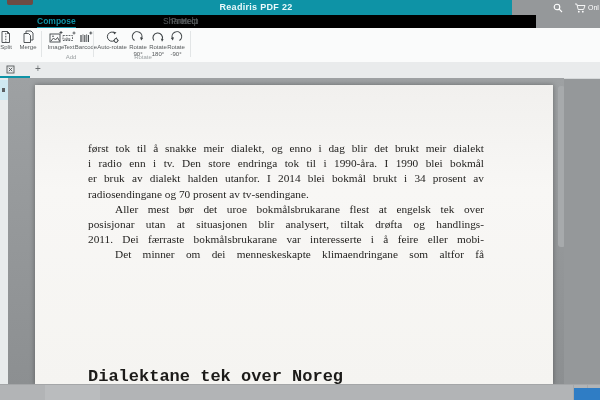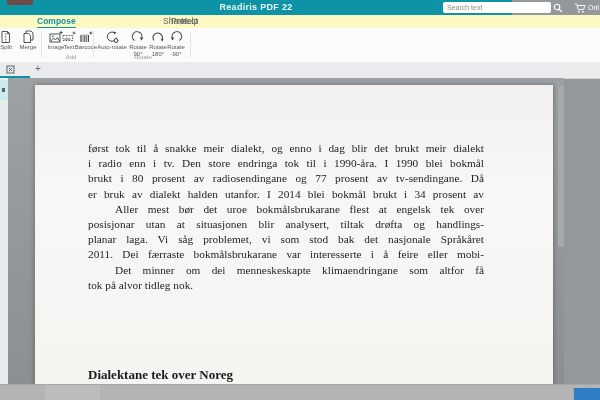--- a/index.html
+++ b/index.html
@@ -12,21 +12,21 @@
   .app-blob{position:absolute;left:7px;top:0;width:26px;height:5px;background:#6d4a43;border-radius:0 0 2px 2px;}
   .tb-title{position:absolute;left:0;right:0;top:2px;text-align:center;color:#eafafc;
             font-size:9px;font-weight:bold;letter-spacing:.3px;}
   .search-box{position:absolute;left:443px;top:2px;width:100px;height:11px;background:#fff;
               border:none;border-radius:2px;font-size:7px;padding:0 4px;color:#444;outline:none;}
   .search-box::placeholder{color:#8a8a8a;}
   .tb-ic{position:absolute;top:3px;}
   .tb-online{position:absolute;left:588px;top:4px;color:#fff;font-size:7px;white-space:nowrap;}
 
   
-  .menubar{position:absolute;top:15px;left:0;width:600px;height:13px;background:#fef9c3;text-align:center;}
+  .menubar{position:absolute;top:15px;left:0;width:536px;height:13px;background:#000000;text-align:center;}
   .menu-item{position:absolute;top:1px;font-size:8.5px;color:#5a5f61;}
   .menu-item.active{color:#0e93a6;font-weight:bold;border-bottom:2px solid #0e93a6;padding-bottom:1px;}
 
   
   .ribbon{position:absolute;top:28px;left:0;width:600px;height:34px;background:#fafbfb;
           border-bottom:1px solid #dfe2e3;}
   .rbtn{position:absolute;top:2px;display:flex;flex-direction:column;align-items:center;cursor:default;}
   .rbtn .blabel{font-size:6px;line-height:6.5px;color:#55595b;text-align:center;white-space:nowrap;}
   .rdiv{position:absolute;top:3px;width:1px;height:26px;background:#e2e5e6;}
   .rgroup-label{position:absolute;top:26px;font-size:6px;color:#9aa0a2;text-align:center;}
@@ -47,22 +47,22 @@
   .strip-mark{position:absolute;left:2px;top:8px;width:3px;height:4px;background:#5c6163;}
 
   .page{position:absolute;left:35px;top:7px;width:518px;height:300px;
         background:linear-gradient(180deg,#f1f0ee,#f8f7f5 35%,#f5f4f1);
         box-shadow:0 0 5px rgba(0,0,0,.35);}
   .textblock{position:absolute;left:53px;top:57px;width:396px;
              font-family:"Liberation Serif",serif;color:#1f1e1c;}
   .line{height:15.2px;font-size:11.3px;white-space:nowrap;text-align:justify;text-align-last:left;overflow:visible;}
   .line.j{text-align-last:justify;}
   .line.ind{padding-left:27px;}
-  .doc-heading{position:absolute;left:53px;top:282px;font-family:Liberation Serif, serif;
-               font-size:13px;font-weight:bold;color:#1c1b19;}
+  .doc-heading{position:absolute;left:53px;top:282px;font-family:Liberation Mono, monospace;
+               font-size:17px;font-weight:bold;color:#1c1b19;}
 
   .vscroll{position:absolute;left:558px;top:8px;width:7px;height:161px;background:#a7aaac;border-radius:3px;}
 
   
   .right-panel{position:absolute;left:568px;top:0;width:32px;height:307px;background:#fcfcfc;
                border-left:1px solid #d9dbdc;overflow:hidden;}
   .rp-ic{position:absolute;left:13px;top:6px;}
   .rp-t1{position:absolute;left:10px;font-size:7px;color:#454a4c;white-space:nowrap;}
   .rp-t2{position:absolute;left:10px;font-size:5.5px;color:#8b9093;white-space:nowrap;}
   .rp-fl{position:absolute;left:10px;font-size:5px;color:#7d9ba2;white-space:nowrap;}
@@ -76,21 +76,20 @@
   .sb-seg{position:absolute;left:45px;top:0;width:55px;height:15px;background:#babcbe;}
   .sb-div{position:absolute;top:0;width:1px;height:15px;background:#a6a8aa;}
   .sb-blue{position:absolute;left:574px;bottom:0;width:26px;height:12px;background:#2f7dc5;}
 </style>
 </head>
 <body>
 
 <div class="titlebar">
   <div class="app-blob"></div>
   <div class="tb-title">Readiris PDF 22</div>
-  <input class="search-box" placeholder="Search text" style="">
   <span class="tb-ic" style="left:553px;">
     <svg width="10" height="10" viewBox="0 0 10 10">
         <circle cx="4" cy="4" r="2.8" fill="none" stroke="#fff" stroke-width="1.1"></circle>
         <line x1="6.2" y1="6.2" x2="9" y2="9" stroke="#fff" stroke-width="1.1"></line>
       </svg>
   </span>
   <span class="tb-ic" style="left:574px;">
     <svg width="12" height="11" viewBox="0 0 12 11">
         <path d="M1 1 h1.8 l1.4 5.5 h5.4 l1.4-4 h-7.6" fill="none" stroke="#fff" stroke-width="0.9"></path>
         <circle cx="4.8" cy="8.7" r="0.9" fill="#fff"></circle>
@@ -241,28 +240,26 @@
   <div class="left-strip">
     <div class="strip-sel">
       <div class="strip-mark"></div>
     </div>
   </div>
 
   <div class="page">
     <div class="textblock">
       <div class="line j">først tok til å snakke meir dialekt, og enno i dag blir det brukt meir dialekt</div>
       <div class="line j">i radio enn i tv. Den store endringa tok til i 1990-åra. I 1990 blei bokmål</div>
-      <div class="line j">brukt i 80 prosent av radiosendingane og 77 prosent av tv-sendingane. Då</div>
       <div class="line j">er bruk av dialekt halden utanfor. I 2014 blei bokmål brukt i 34 prosent av</div>
+      <div class="line">radiosendingane og 70 prosent av tv-sendingane.</div>
       <div class="line ind j">Aller mest bør det uroe bokmålsbrukarane flest at engelsk tek over</div>
       <div class="line j">posisjonar utan at situasjonen blir analysert, tiltak drøfta og handlings-</div>
-      <div class="line j">planar laga. Vi såg problemet, vi som stod bak det nasjonale Språkåret</div>
       <div class="line j">2011. Dei færraste bokmålsbrukarane var interesserte i å feire eller mobi-</div>
       <div class="line ind j">Det minner om dei menneskeskapte klimaendringane som altfor få</div>
-      <div class="line">tok på alvor tidleg nok.</div>
     </div>
     <div class="doc-heading">Dialektane tek over Noreg</div>
   </div>
 
   <div class="vscroll"></div>
 
   <div class="right-panel">
     <span class="rp-ic">
       <svg width="12" height="14" viewBox="0 0 12 14" fill="none" stroke="#54585a" stroke-width="0.9">
         <path d="M1.5 1 h5.5 l3.5 3.5 v8.5 h-9 z"></path>

